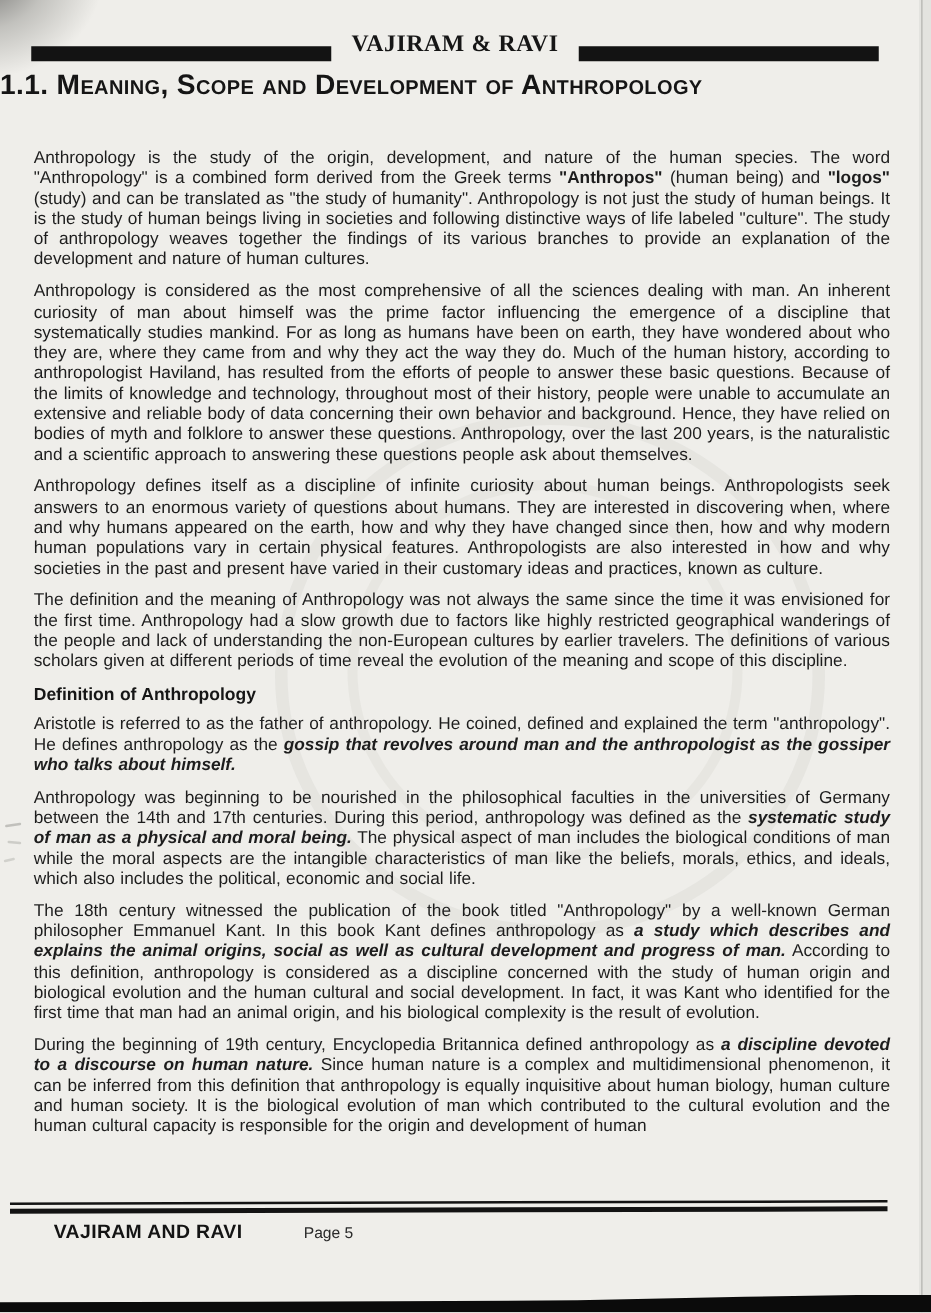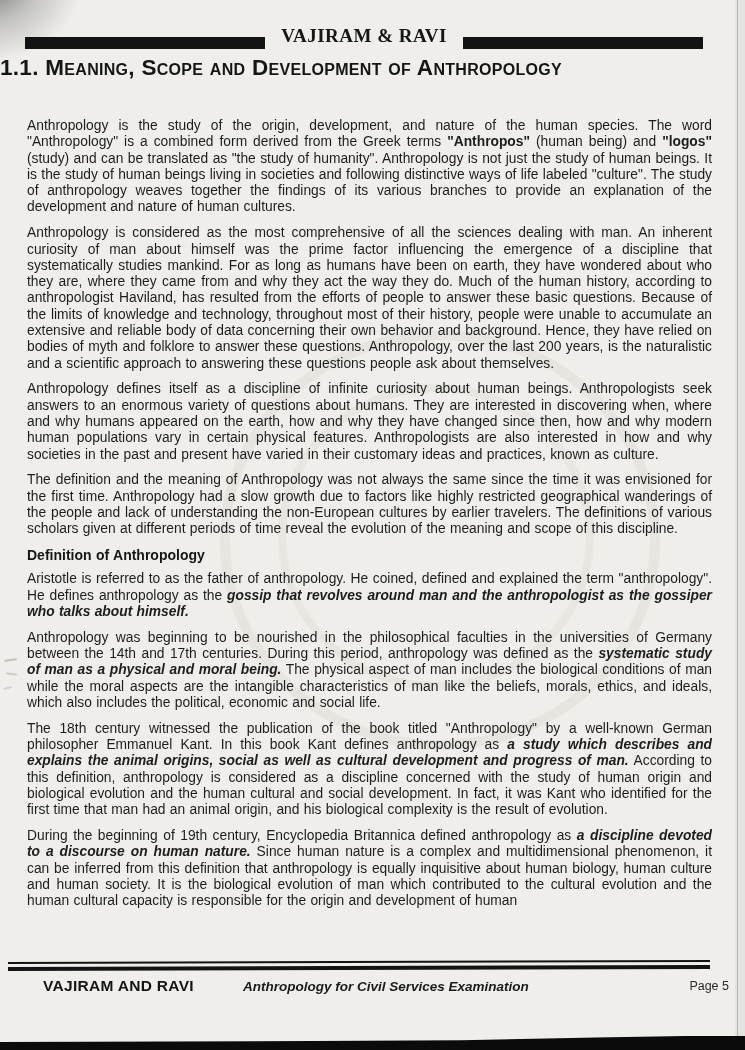--- a/index.html
+++ b/index.html
@@ -102,21 +102,20 @@
     <h2>Definition of Anthropology</h2>
     <p><span>Aristotle is referred to as the father of anthropology. He coined, defined and explained the term "anthropology". He defines anthropology as the </span><span class="b i">gossip that revolves around man and the anthropologist as the gossiper who talks about himself.</span></p>
     <p><span>Anthropology was beginning to be nourished in the philosophical faculties in the universities of Germany between the 14th and 17th centuries. During this period, anthropology was defined as the </span><span class="b i">systematic study of man as a physical and moral being.</span><span> The physical aspect of man includes the biological conditions of man while the moral aspects are the intangible characteristics of man like the beliefs, morals, ethics, and ideals, which also includes the political, economic and social life.</span></p>
     <p><span>The 18th century witnessed the publication of the book titled "Anthropology" by a well-known German philosopher Emmanuel Kant. In this book Kant defines anthropology as </span><span class="b i">a study which describes and explains the animal origins, social as well as cultural development and progress of man.</span><span> According to this definition, anthropology is considered as a discipline concerned with the study of human origin and biological evolution and the human cultural and social development. In fact, it was Kant who identified for the first time that man had an animal origin, and his biological complexity is the result of evolution.</span></p>
     <p><span>During the beginning of 19th century, Encyclopedia Britannica defined anthropology as </span><span class="b i">a discipline devoted to a discourse on human nature.</span><span> Since human nature is a complex and multidimensional phenomenon, it can be inferred from this definition that anthropology is equally inquisitive about human biology, human culture and human society. It is the biological evolution of man which contributed to the cultural evolution and the human cultural capacity is responsible for the origin and development of human</span></p>
   </div>
 
   <div class="footer-rule"></div>
   <div class="footer">
     <span class="f-left">VAJIRAM AND RAVI</span>
-    <span class="f-center">Anthropology for Civil Services Examination</span>
     <span class="f-right">Page 5</span>
   </div>
 
   <div class="scan-mark m1"></div>
   <div class="scan-mark m2"></div>
   <div class="scan-mark m3"></div>
   <div class="bottom-edge"></div>
 
 </div>
 

